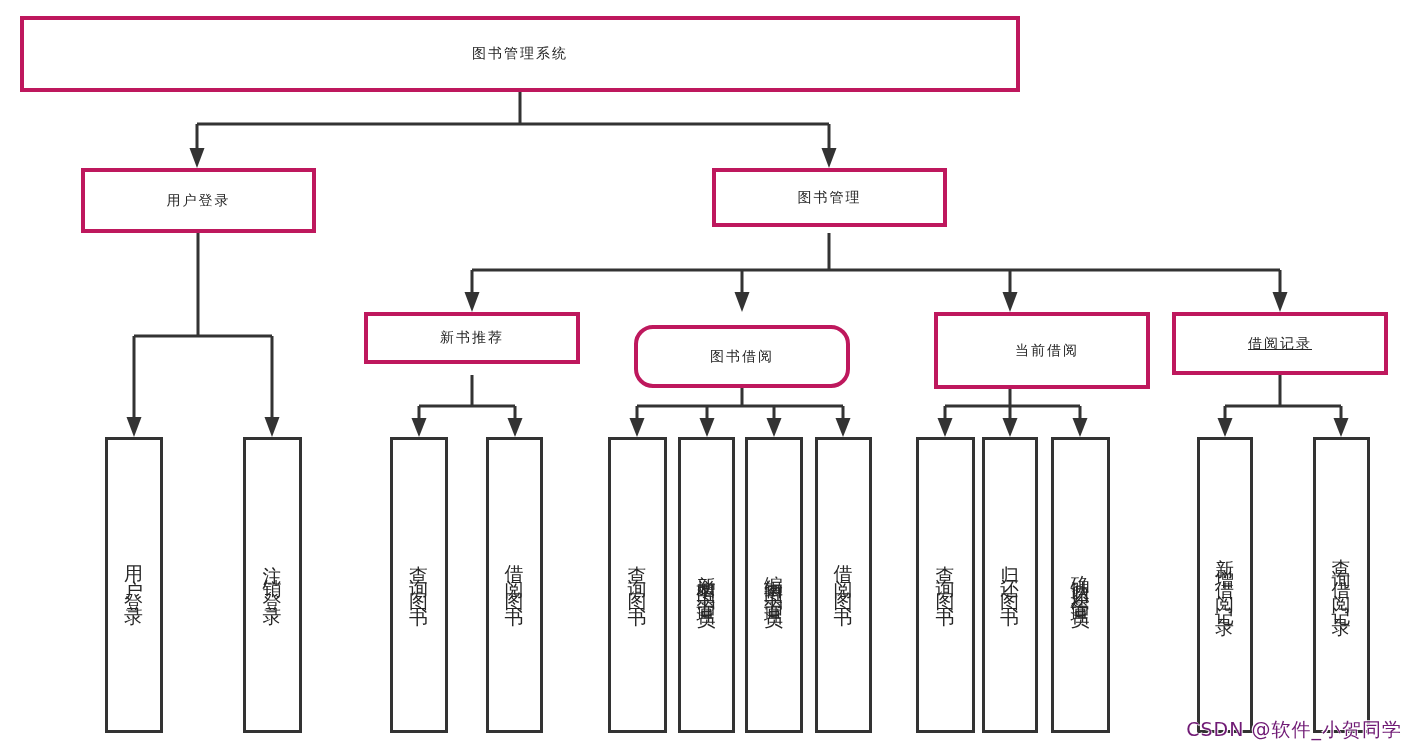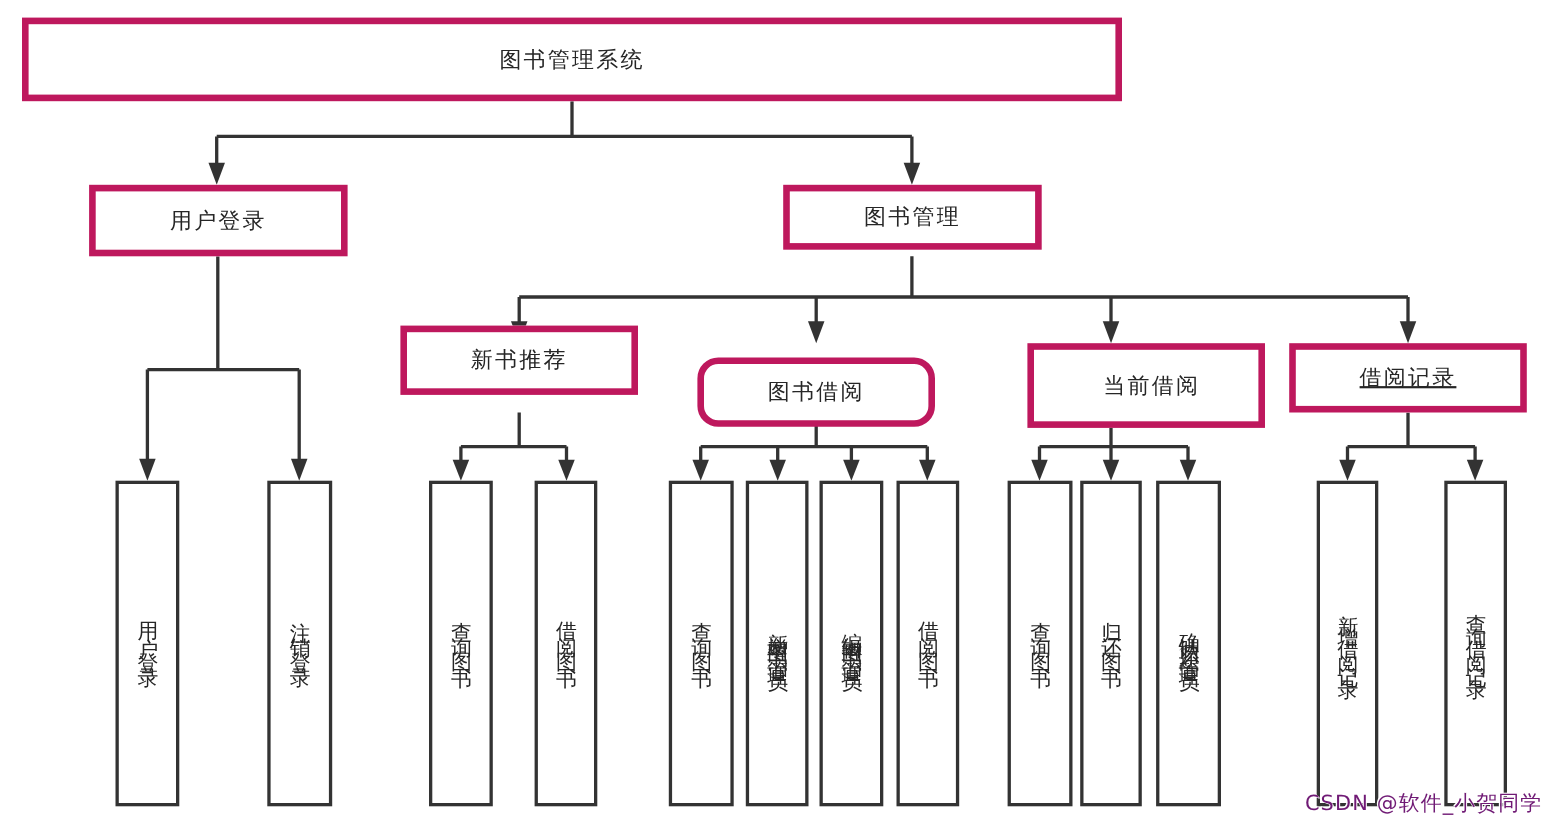--- a/index.html
+++ b/index.html
@@ -7,24 +7,24 @@
     position:relative;
     width:1405px;height:747px;
     background:#ffffff;
     font-family:"DejaVu Sans","Liberation Sans",sans-serif;
     overflow:hidden;
   }
   .wires{position:absolute;left:0;top:0;width:1405px;height:747px;}
   .hbox{
     position:absolute;
     box-sizing:border-box;
-    border:6px solid #be185d;
+    border:4px solid #be185d;
     background:#ffffff;
     display:flex;align-items:center;justify-content:center;
-    font-size:20px;color:#262626;letter-spacing:2px;
+    font-size:14px;color:#262626;letter-spacing:2px;
     white-space:nowrap;
   }
   .vbox{
     position:absolute;
     box-sizing:border-box;
     border:3px solid #333333;
     background:#ffffff;
     display:flex;align-items:center;justify-content:center;
     writing-mode:vertical-rl;
     font-size:19px;color:#262626;
@@ -80,21 +80,21 @@
     <path d="M1280,375 V406 M1225,406 H1341 M1225,406 V421 M1341,406 V421"></path>
     <polygon points="1217.5,418 1232.5,418 1225,437" fill="#333333" stroke="none"></polygon>
     <polygon points="1333.5,418 1348.5,418 1341,437" fill="#333333" stroke="none"></polygon>
   </svg>
 
   <div class="hbox" style="left:20px;top:16px;width:1000px;height:76px;">图书管理系统</div>
 
   <div class="hbox" style="left:81px;top:168px;width:235px;height:65px;">用户登录</div>
   <div class="hbox" style="left:712px;top:168px;width:235px;height:59px;">图书管理</div>
 
-  <div class="hbox" style="left:364px;top:296px;width:216px;height:63px;">新书推荐</div>
+  <div class="hbox" style="left:364px;top:312px;width:216px;height:52px;">新书推荐</div>
   <div class="hbox" style="left:634px;top:325px;width:216px;height:63px;border-radius:19px;">图书借阅</div>
   <div class="hbox" style="left:934px;top:312px;width:216px;height:77px;padding-left:10px;">当前借阅</div>
   <div class="hbox" style="left:1172px;top:312px;width:216px;height:63px;text-decoration:underline;">借阅记录</div>
 
   <div class="vbox ls4" style="left:105px;top:437px;width:58px;height:296px;">用户登录</div>
   <div class="vbox ls4" style="left:243px;top:437px;width:59px;height:296px;">注销登录</div>
 
   <div class="vbox ls4" style="left:390px;top:437px;width:58px;height:296px;">查询图书</div>
   <div class="vbox ls4" style="left:486px;top:437px;width:57px;height:296px;">借阅图书</div>
 

